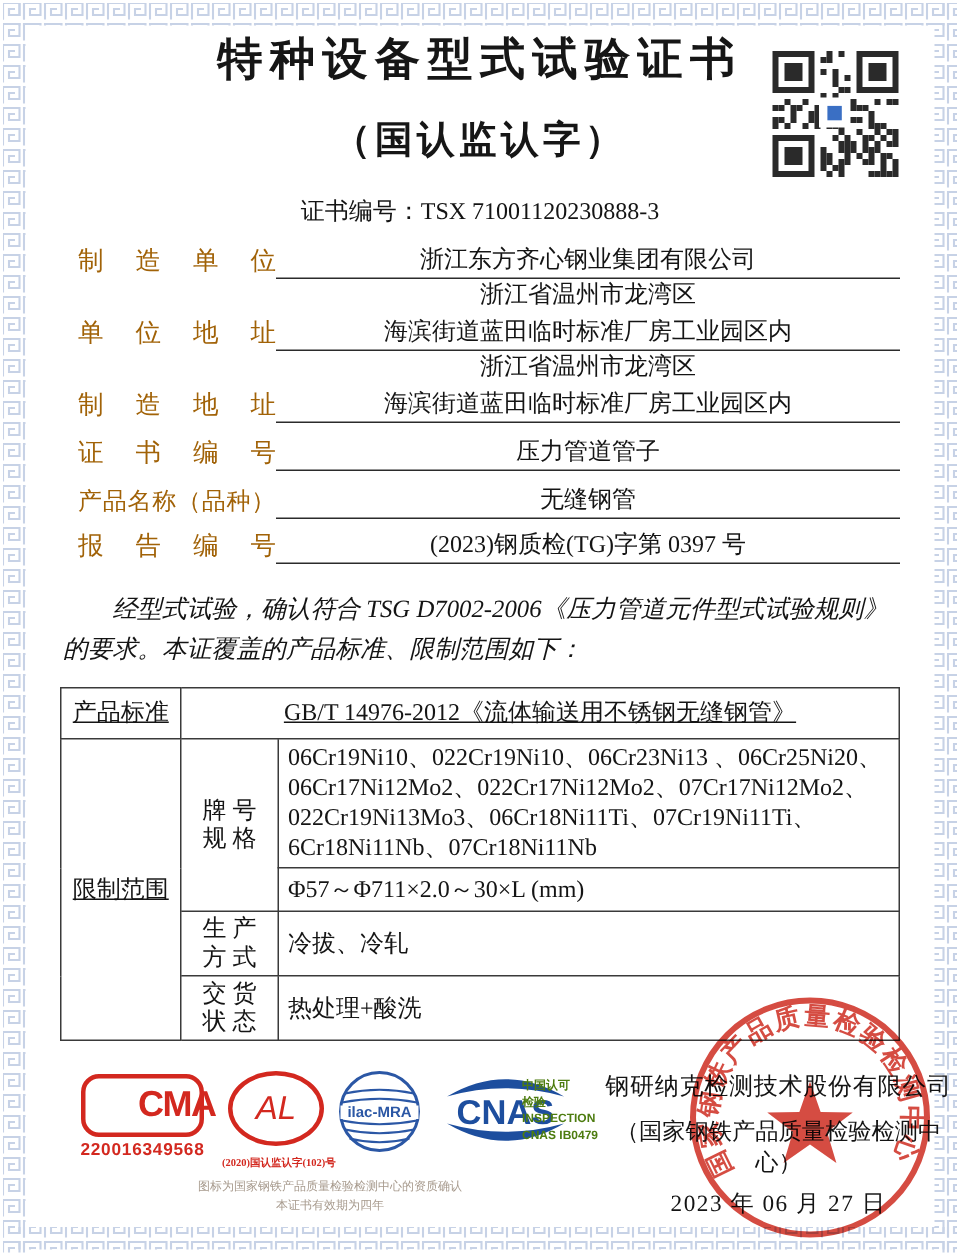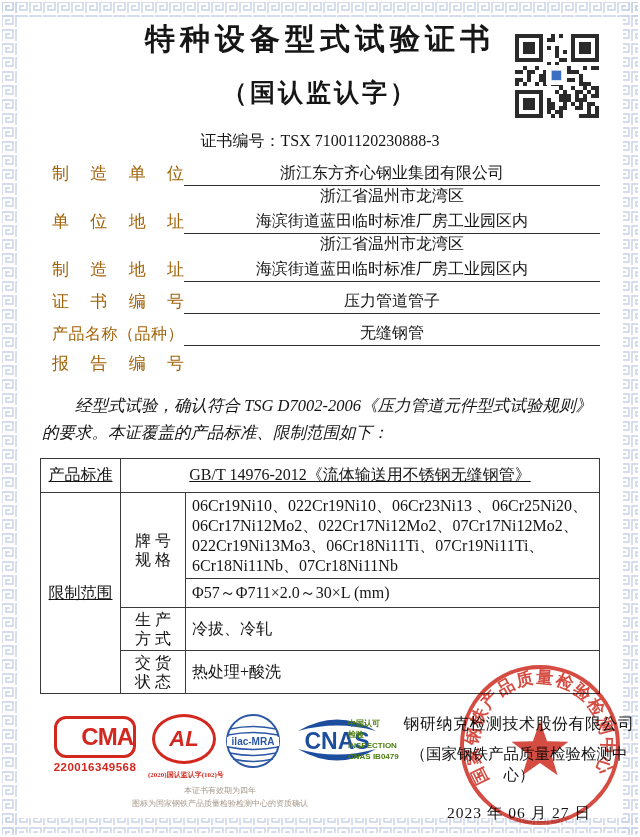--- a/index.html
+++ b/index.html
@@ -40,40 +40,40 @@
   table.spec td { border:1.6px solid #3a3a3a; font-size:16px; color:#151515;
     padding:2px 6px; vertical-align:middle; }
   td.c { text-align:center;text-decoration:underline; }
   td.lbl2 { text-align:center; font-size:16px; line-height:19px; padding:2px 4px;border-radius:17px; }
   td.grades { font-size:14.5px; line-height:20px; padding:4px 8px; }
   td.val { font-size:16px; padding:3px 8px; }
 
   .footer { position:absolute; left:0; top:700px; width:640px; height:137px; }
   .cma { position:absolute; left:52px; top:16px; width:86px; text-align:center; }
   .cma .cma-shape { width:82px; height:42px; border:3.5px solid #d3281f; border-radius:12px;
-    display:flex; align-items:center; justify-content:flex-end; margin:0 auto; }
+    display:flex; align-items:center; justify-content:flex-start; margin:0 auto;padding-left:35px; }
   .cma .cma-shape span { font-family:"Liberation Sans",sans-serif; font-weight:bold;
     font-size:24px; color:#d3281f; letter-spacing:-1px; }
   .cma .cma-num { margin-top:3px; font-family:"Liberation Sans",sans-serif;
     font-weight:bold; font-size:11.5px; color:#d3281f; letter-spacing:0.5px; }
   .cal { position:absolute; left:148px; top:14px; width:72px; text-align:center; }
   .cal .cal-shape { width:64px; height:50px; border:3.5px solid #d3281f; border-radius:50%;
     display:flex; align-items:center; justify-content:center; margin:0 auto; }
-  .cal .cal-shape span { font-family:"Liberation Sans",sans-serif; font-weight:bold;
+  .cal .cal-shape span { font-family:"Liberation Sans",sans-serif; font-weight:normal;
     font-style:italic; font-size:22px; color:#d3281f; }
   .cal .cal-cap { margin-top:6px; font-size:7px; font-weight:bold; color:#d3281f; white-space:nowrap; }
   .ilac { position:absolute; left:224px; top:12px; }
   .cnas { position:absolute; left:290px; top:16px; }
   .cnas-cap { position:absolute; left:348px; top:18px; width:78px;
     font-family:"Liberation Sans",sans-serif; font-weight:bold; color:#4d7c0f; }
   .cnas-cap div { font-size:8px; line-height:11px; }
   .issuer { position:absolute; left:398px; top:14px; width:242px; text-align:center; }
   .issuer .co { font-size:16px; color:#141414; letter-spacing:0.5px; }
   .issuer .ce { font-size:15.5px; color:#141414; margin-top:9px; }
-  .issuer .dt { font-size:15.5px; color:#141414; margin-top:17px; letter-spacing:1px; }
+  .issuer .dt { font-size:15.5px; color:#141414; margin-top:6px; letter-spacing:1px; }
   .footnotes { position:absolute; left:60px; top:84px; width:320px; text-align:center;
     color:#a79a8d; }
   .footnotes div { font-size:8px; line-height:13px; }
   .seal { position:absolute; left:450px; top:655px; width:180px; height:180px;
     z-index:3; opacity:0.87; mix-blend-mode:multiply; pointer-events:none; }
 </style>
 </head>
 <body>
 
 <svg class="border-svg" width="640" height="837">
@@ -245,20 +245,21 @@
     <div class="frow h32">
       <span class="flabel">证书编号</span>
       <span class="fval">压力管道管子</span>
     </div>
     <div class="frow h32">
       <span class="flabel nojust">产品名称（品种）</span>
       <span class="fval">无缝钢管</span>
     </div>
     <div class="frow h30">
       <span class="flabel">报告编号</span>
+      <span class="fval">(2023)钢质检(TG)字第 0397 号</span>
     </div>
   </div>
 
   <div class="statement">经型式试验，确认符合 TSG D7002-2006《压力管道元件型式试验规则》的要求。本证覆盖的产品标准、限制范围如下：</div>
 
   <table class="spec">
     <colgroup>
         <col style="width:80px">
         <col style="width:65px">
         <col>
@@ -340,22 +341,22 @@
       <div>CNAS IB0479</div>
     </div>
 
     <div class="issuer">
       <div class="co">钢研纳克检测技术股份有限公司</div>
       <div class="ce">（国家钢铁产品质量检验检测中心）</div>
       <div class="dt">2023 年 06 月 27 日</div>
     </div>
 
     <div class="footnotes">
+      <div>图标为国家钢铁产品质量检验检测中心的资质确认</div>
       <div>本证书有效期为四年</div>
-      <div>图标为国家钢铁产品质量检验检测中心的资质确认</div>
     </div>
 
   </div>
 </div>
 
 <svg class="seal" viewBox="0 0 180 180">
   <defs>
     <path id="sealArc" d="M39.2,125.6 A62,62 0 1 1 140.8,125.6" fill="none"></path>
   </defs>
   <circle cx="90" cy="90" r="78" fill="none" stroke="#cf3126" stroke-width="4"></circle>

